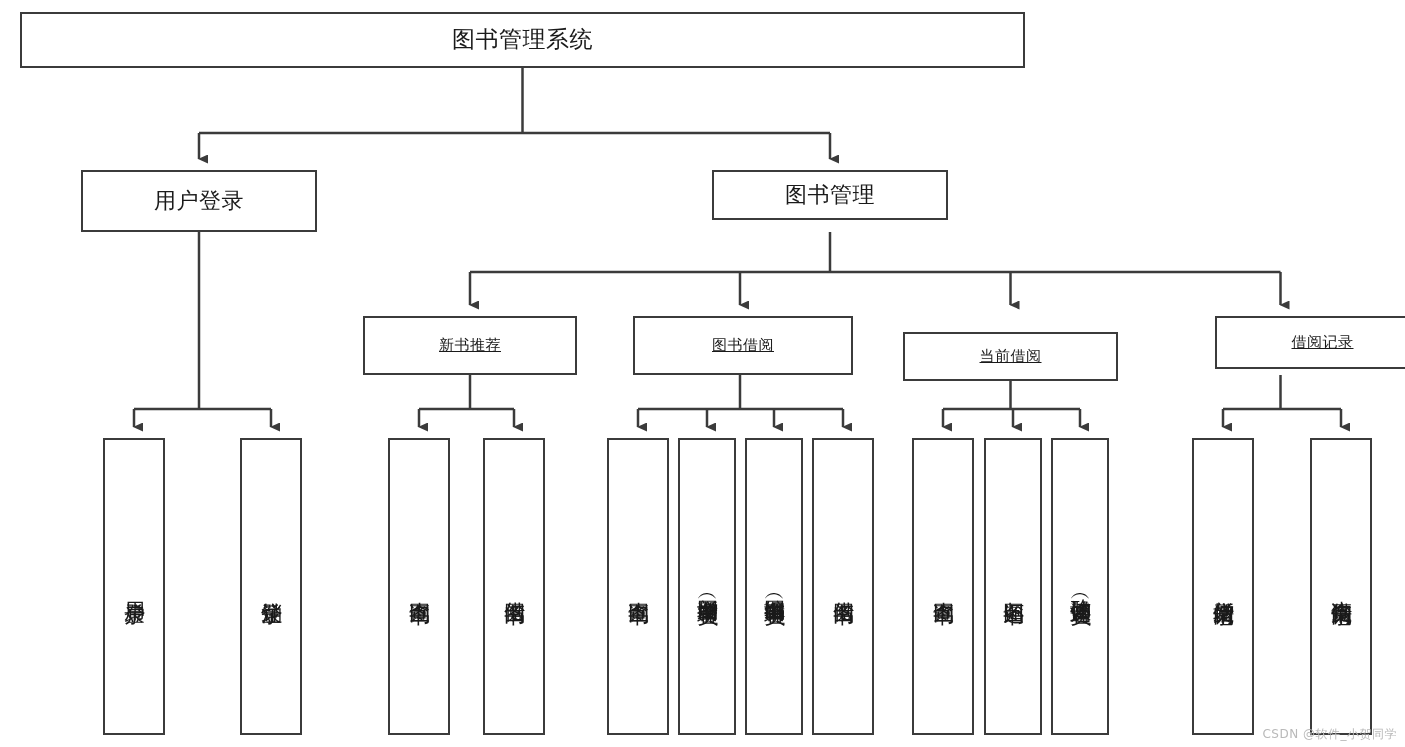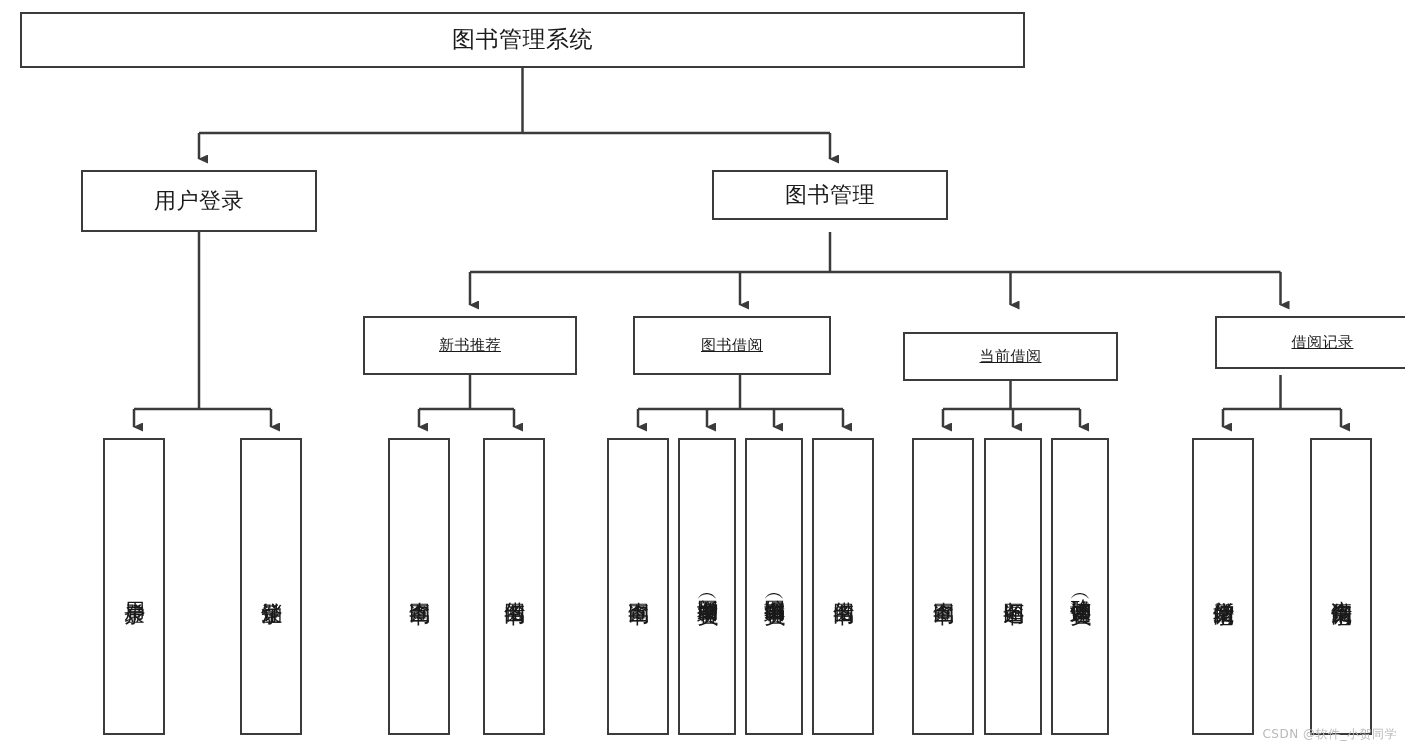--- a/index.html
+++ b/index.html
@@ -129,21 +129,21 @@
       </div>
       <div class="node-box node-l2" style="left: 81px; top: 170px; width: 236px; height: 62px;">
         <span class="node-label">用户登录</span>
       </div>
       <div class="node-box node-l2" style="left: 712px; top: 170px; width: 236px; height: 50px;">
         <span class="node-label">图书管理</span>
       </div>
       <div class="node-box node-l3" style="left: 363px; top: 316px; width: 214px; height: 59px;">
         <span class="node-label">新书推荐</span>
       </div>
-      <div class="node-box node-l3" style="left: 633px; top: 316px; width: 198px; height: 59px;">
+      <div class="node-box node-l3" style="left: 633px; top: 316px; width: 220px; height: 59px;">
         <span class="node-label">图书借阅</span>
       </div>
       <div class="node-box node-l3" style="left: 903px; top: 332px; width: 215px; height: 49px;">
         <span class="node-label">当前借阅</span>
       </div>
       <div class="node-box node-l3" style="left: 1215px; top: 316px; width: 215px; height: 53px;">
         <span class="node-label">借阅记录</span>
       </div>
       <div class="node-box node-leaf" style="left: 103px; top: 438px; width: 62px; height: 297px;">
         <span class="node-label">用户登录</span>

